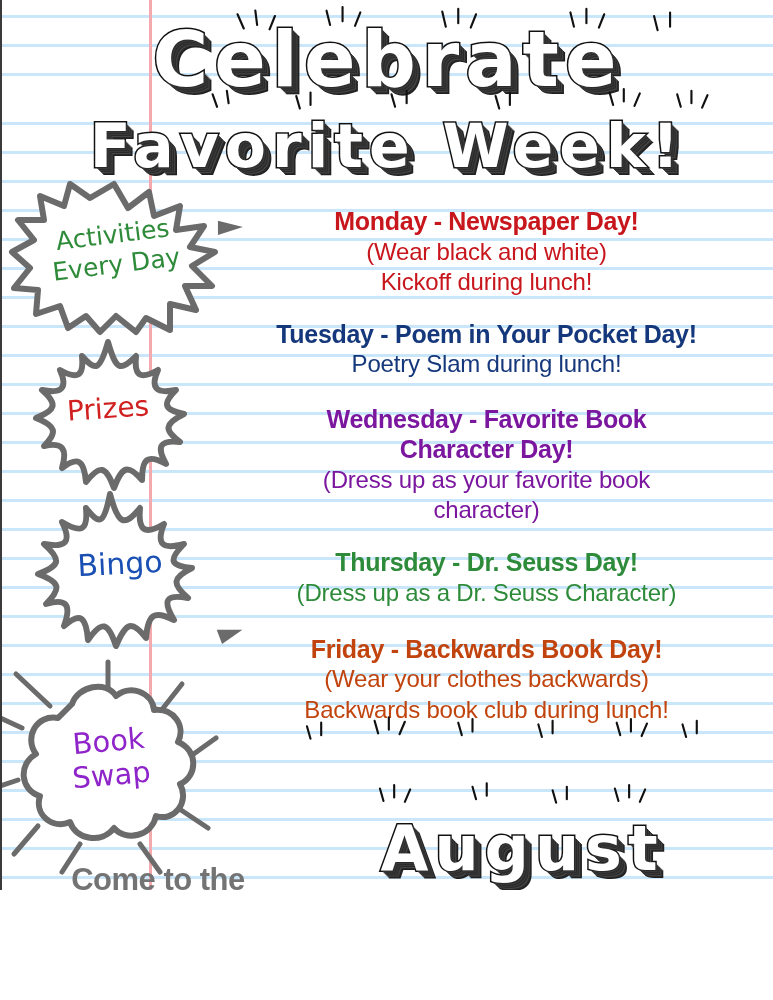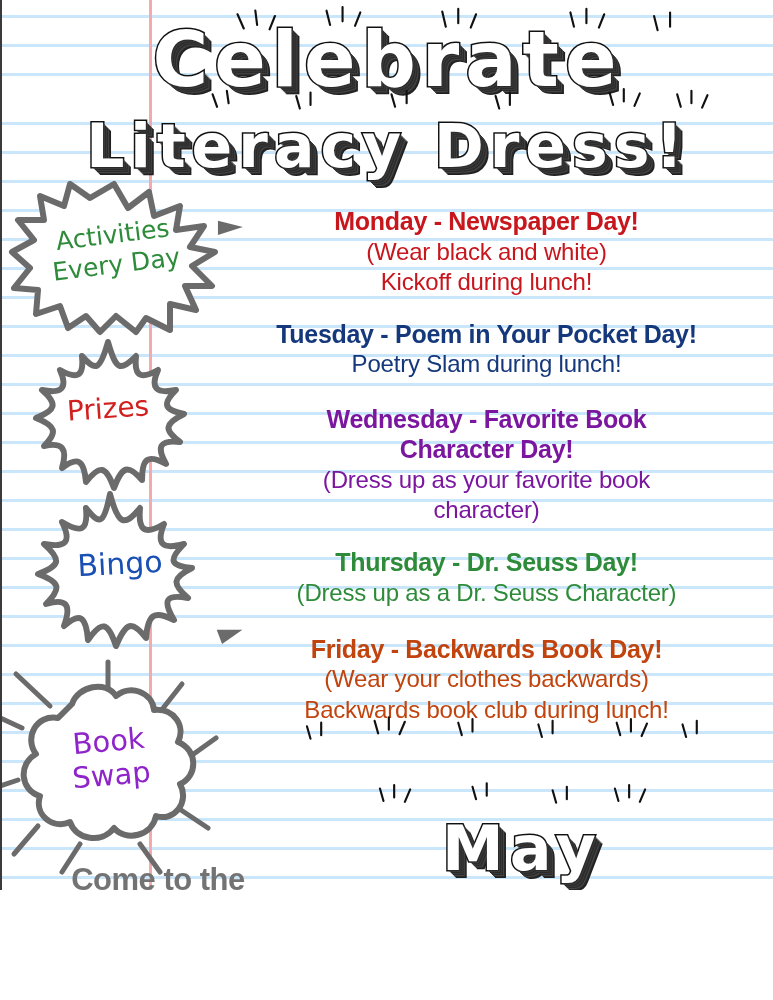--- a/index.html
+++ b/index.html
@@ -161,21 +161,21 @@
 </head>
 <body>
 
 <div id="poster">
 
   <div class="paper-lines"></div>
   <div class="margin-line"></div>
 
   <div class="headline-wrap">
     <div class="headline" id="title-line1">Celebrate</div>
-    <div class="headline" id="title-line2">Literacy Dress!</div>
+    <div class="headline" id="title-line2">Favorite Week!</div>
   </div>
 
   <svg class="spark-layer" width="773" height="1000" viewBox="0 0 773 1000">
     <g stroke="#111" stroke-width="2.4" stroke-linecap="round" fill="none">
       <path d="M225 32 L218 16 M240 28 L238 12 M254 33 L260 18"></path>
       <path d="M322 28 L318 12 M336 24 L336 8 M350 29 L356 14"></path>
       <path d="M452 30 L448 13 M466 26 L466 10 M480 31 L486 16"></path>
       <path d="M596 30 L592 14 M610 26 L610 10 M624 31 L630 16"></path>
       <path d="M690 34 L686 18 M704 30 L704 14"></path>
       <path d="M195 120 L190 106 M208 116 L206 102"></path>
@@ -278,21 +278,21 @@
       <div class="day-sub" style="color:#c1440e;">(Wear your clothes backwards)</div>
       <div class="day-sub" style="color:#c1440e;">Backwards book club during lunch!</div>
     </div>
 
   </div>
 
   <div id="footer-cta" style="white-space:pre-line;">Come to the
 library to
 learn more!</div>
 
-  <div class="headline" id="date-month">May</div>
+  <div class="headline" id="date-month">August</div>
   <div class="headline" id="date-range">37-27</div>
 
   <svg class="spark-layer" width="773" height="1000" viewBox="0 0 773 1000">
     <g stroke="#111" stroke-width="2.4" stroke-linecap="round" fill="none">
       <path d="M300 830 L296 816 M312 826 L312 812"></path>
       <path name="s2" d="M376 824 L372 810 M388 820 L388 806 M400 825 L406 811"></path>
       <path d="M470 826 L466 812 M482 822 L482 808"></path>
       <path d="M560 828 L556 814 M572 824 L572 810"></path>
       <path d="M648 826 L644 812 M660 822 L660 808 M672 827 L678 813"></path>
       <path d="M722 828 L718 814 M734 824 L734 810"></path>

